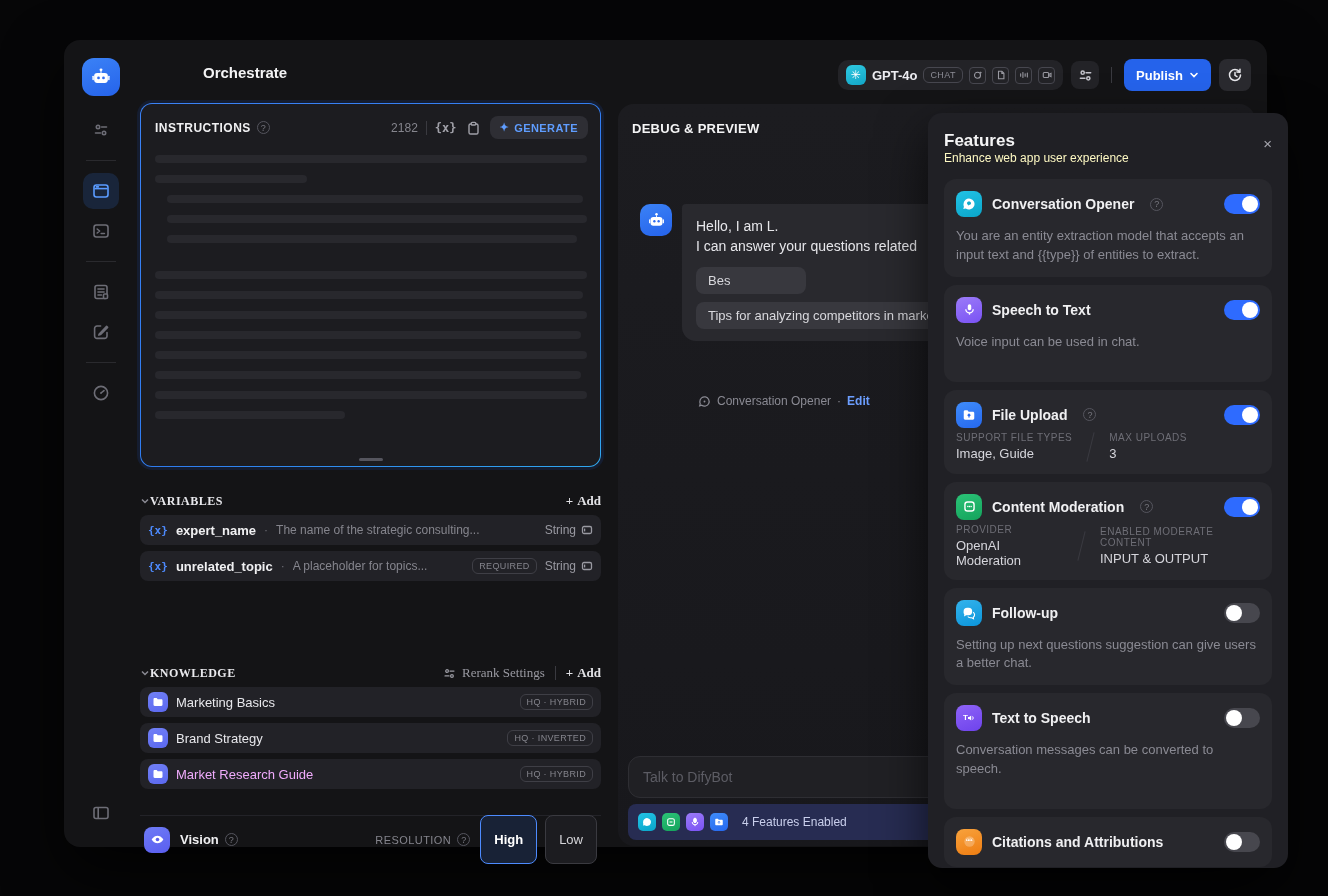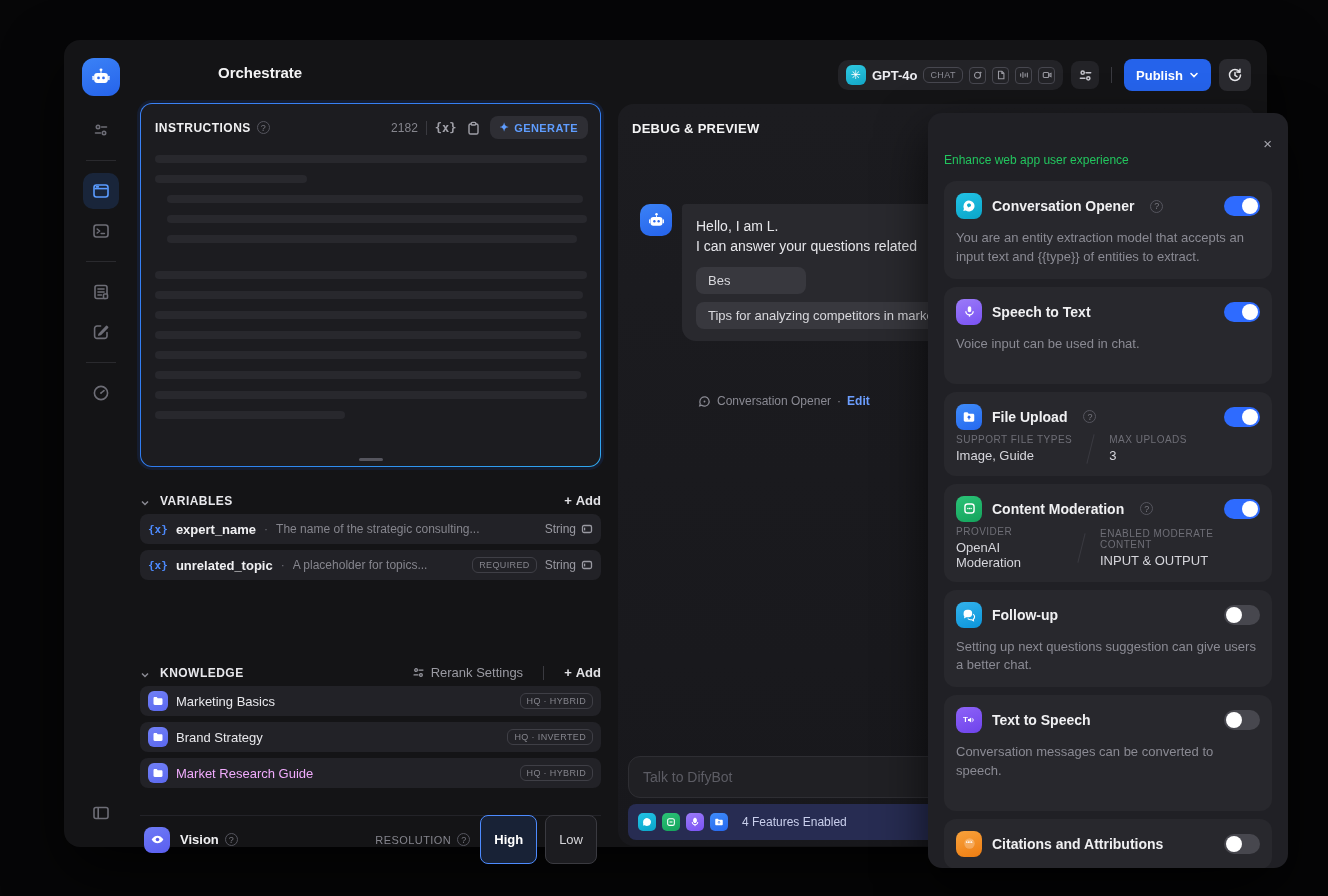--- a/index.html
+++ b/index.html
@@ -11,21 +11,21 @@
 
   
   .sidebar { position:absolute; left:0; top:0; width:73px; height:100%; display:flex; flex-direction:column; align-items:center; padding-top:18px; }
   .app-logo { width:38px; height:38px; border-radius:12px; background:linear-gradient(160deg,#3b82f6,#2563eb); display:flex; align-items:center; justify-content:center; margin-bottom:14px; }
   .side-icon { width:36px; height:36px; border-radius:10px; display:flex; align-items:center; justify-content:center; color:#6d6d76; margin:2px 0; cursor:pointer; }
   .side-icon.active { background:rgba(59,130,246,.16); color:#5a9bff; }
   .side-divider { width:30px; height:1px; background:#2a2a2e; margin:10px 0; }
   .side-bottom { position:absolute; bottom:14px; left:0; width:73px; display:flex; justify-content:center; }
 
   
-  .hdr-title { position:absolute; left:154px; top:24px; font-size:15px; font-weight:bold; color:#f4f4f5; }
+  .hdr-title { position:absolute; left:139px; top:24px; font-size:15px; font-weight:bold; color:#f4f4f5; }
   .hdr-right { position:absolute; right:16px; top:19px; display:flex; align-items:center; gap:8px; }
   .model-pill { display:flex; align-items:center; gap:6px; background:#232327; border-radius:10px; padding:5px 8px; cursor:pointer; }
   .openai-ic { width:20px; height:20px; border-radius:6px; background:linear-gradient(160deg,#2fc9e2,#12a5c6); color:#fff; display:flex; align-items:center; justify-content:center; font-size:12px; }
   .model-name { font-size:13px; font-weight:bold; color:#ececf1; }
   .chat-badge { font-size:9px; letter-spacing:.05em; color:#8c8c95; border:1px solid #47474f; border-radius:6px; padding:2px 6px; }
   .cap-ic { width:17px; height:17px; border:1px solid #47474f; border-radius:4px; color:#9a9aa2; display:flex; align-items:center; justify-content:center; }
   .param-ic { width:28px; height:28px; border-radius:8px; color:#c3c3cb; display:flex; align-items:center; justify-content:center; background:#232327; }
   .hdr-divider { width:1px; height:16px; background:#3a3a40; margin:0 4px; }
   .publish-btn { display:flex; align-items:center; gap:6px; background:#2563eb; color:#fff; font-size:13px; font-weight:bold; border:none; border-radius:8px; height:32px; padding:0 12px; cursor:pointer; }
   .history-btn { width:32px; height:32px; border-radius:8px; background:#2a2a2f; color:#e6e6ea; display:flex; align-items:center; justify-content:center; cursor:pointer; }
@@ -44,21 +44,21 @@
   .char-count { font-size:12px; color:#85858d; margin-right:8px; }
   .v-div { width:1px; height:14px; background:#3a3a40; margin:0 8px 0 0; }
   .mini-ic { color:#a0a0a8; font-size:12px; margin-right:10px; cursor:pointer; display:inline-flex; align-items:center; }
   .varx { font-family:"DejaVu Sans Mono",monospace; font-weight:bold; }
   .gen-btn { display:flex; align-items:center; gap:5px; background:#2e2e34; border:none; border-radius:8px; color:#5f9dff; font-size:11px; font-weight:bold; letter-spacing:.04em; padding:5px 10px; cursor:pointer; }
   .skeleton { padding:10px 14px 0 14px; }
   .sk { height:8px; border-radius:4px; background:#28282d; margin-bottom:12px; }
   .sk.ind { margin-left:12px; }
   .drag-handle { position:absolute; bottom:5px; left:50%; transform:translateX(-50%); width:24px; height:3px; border-radius:2px; background:#55555e; cursor:ns-resize; }
 
-  .sec-head { display:flex; align-items:flex-end; gap:10px; }
+  .sec-head { display:flex; align-items:center; gap:0;font-family:Liberation Serif, serif; }
   .sec-title { font-size:12px; font-weight:bold; letter-spacing:.04em; color:#e8e8ec; }
   .chev { color:#8a8a93; display:inline-flex; }
   .add-btn { display:flex; align-items:center; gap:4px; color:#e2e2e6; font-size:13px; font-weight:bold; cursor:pointer; }
   .rerank { display:flex; align-items:center; gap:6px; color:#9a9aa2; font-size:13px; cursor:pointer; }
 
   .row { display:flex; align-items:center; gap:8px; background:#222227; border-radius:8px; height:30px; padding:0 8px; margin-top:6px; cursor:pointer; }
   .row-name { font-size:13px; font-weight:bold; color:#f0f0f2; white-space:nowrap; }
   .row-dot { color:#6e6e76; font-size:12px; }
   .row-desc { font-size:12px; color:#85858d; white-space:nowrap; overflow:hidden; text-overflow:ellipsis; flex:1; }
   .badge-out { font-size:9px; letter-spacing:.04em; color:#85858d; border:1px solid #3f3f46; border-radius:6px; padding:2px 6px; white-space:nowrap; flex:none; }
@@ -88,21 +88,21 @@
 
   .chat-input { position:absolute; left:10px; bottom:48px; width:617px; height:42px; background:#202024; border:1px solid #2e2e33; border-radius:12px; padding:0 14px; font-size:14px; color:#e4e4e7; outline:none; font-family:"Liberation Sans",sans-serif; }
   .chat-input::placeholder { color:#5c5c64; }
   .feat-bar { position:absolute; left:10px; bottom:6px; width:617px; height:36px; background:#272c52; border-radius:8px; display:flex; align-items:center; gap:6px; padding:0 10px; }
   .fb-ic { width:18px; height:18px; border-radius:5px; display:flex; align-items:center; justify-content:center; flex:none; }
   .fb-label { font-size:12px; color:#c9cfec; margin-left:8px; }
 
   
   .fpanel { position:absolute; left:928px; top:113px; width:360px; height:755px; background:#202025; border-radius:14px; box-shadow:0 20px 50px rgba(0,0,0,.65); padding:18px 16px 0 16px; overflow:hidden; z-index:10; }
   .fp-title { font-size:17px; font-weight:bold; color:#f4f4f5; }
-  .fp-sub { font-size:12px; color:#22c55e; margin-top:22px; }
+  .fp-sub { font-size:12px; color:#fef9c3; margin-top:0; }
   .fp-close { position:absolute; right:16px; top:22px; color:#a5a5ad; font-size:15px; cursor:pointer; }
   .fcards { margin-top:14px; display:flex; flex-direction:column; gap:8px; }
   .fcard { background:#28282d; border-radius:12px; padding:12px; }
   .fcard-head { display:flex; align-items:center; gap:10px; }
   .ficon { width:26px; height:26px; border-radius:8px; display:flex; align-items:center; justify-content:center; flex:none; }
   .ic-cyan   { background:linear-gradient(160deg,#22c3e6,#0aa5c9); }
   .ic-purple { background:linear-gradient(160deg,#9b7bf8,#7a52f4); }
   .ic-blue   { background:linear-gradient(160deg,#3f8cfa,#2568ef); }
   .ic-green  { background:linear-gradient(160deg,#2bc377,#14a35c); }
   .ic-sky    { background:linear-gradient(160deg,#34b3ec,#0b95da); }
@@ -475,20 +475,21 @@
             <path d="M1.5 3.2c0-.7.5-1.2 1.2-1.2h2l1 1.2h3.6c.7 0 1.2.5 1.2 1.2v4.4c0 .7-.5 1.2-1.2 1.2H2.7c-.7 0-1.2-.5-1.2-1.2z"></path>
             <path d="M6 8V5.4M4.9 6.4 6 5.3l1.1 1.1" stroke="#2568ef" stroke-width="1" fill="none"></path>
           </svg>
         </span>
       <span class="fb-label">4 Features Enabled</span>
     </div>
   </div>
 </div>
 
 <div class="fpanel">
+  <div class="fp-title">Features</div>
   <div class="fp-close">×</div>
   <div class="fp-sub">Enhance web app user experience</div>
 
   <div class="fcards">
 
     <div class="fcard">
       <div class="fcard-head">
         <span class="ficon ic-cyan">
             <svg width="14" height="14" viewBox="0 0 14 14" fill="#fff">
               <path d="M1.5 7a5.5 5.5 0 1 1 2.2 4.4L1.3 12l.6-2.3A5.5 5.5 0 0 1 1.5 7z"></path>

